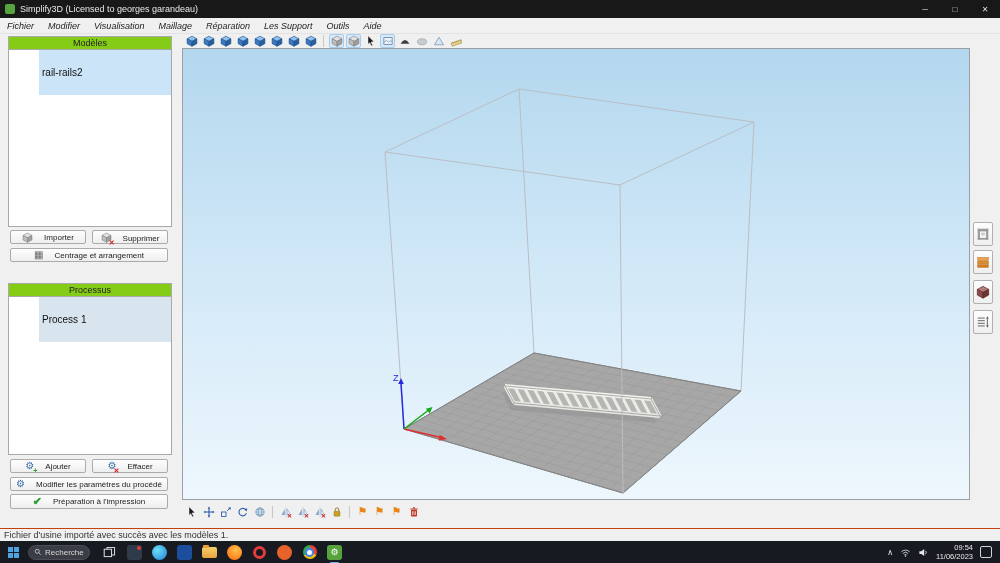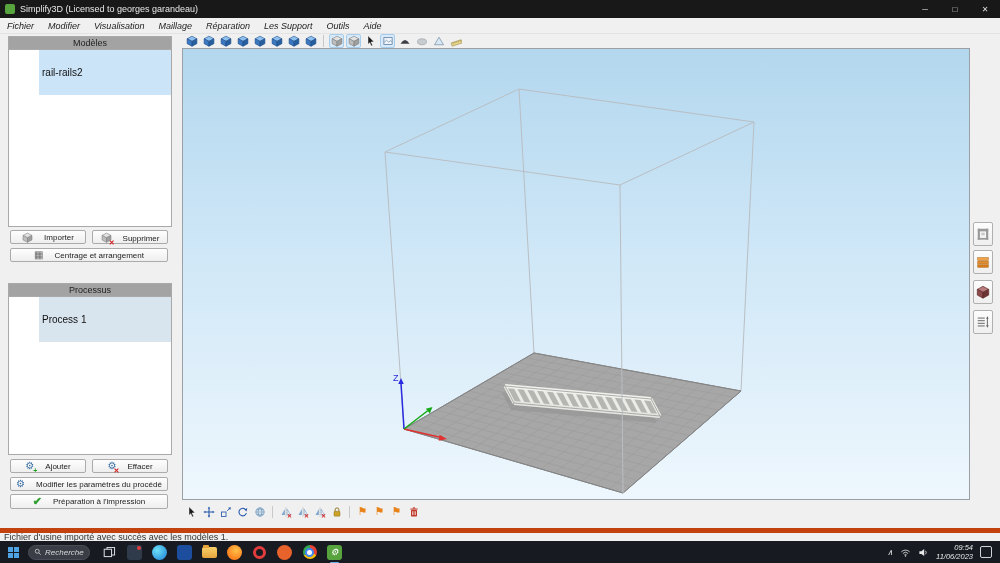--- a/index.html
+++ b/index.html
@@ -15,21 +15,21 @@
   
   .menubar { position:absolute; top:18px; left:0; width:1000px; height:16px; background:#f0f0f0; border-bottom:1px solid #e3e3e3; display:flex; align-items:center; font-size:9px; color:#1c1c1c; }
   .menu-item { padding:0 7px; height:16px; line-height:16px;font-style:italic; }
 
   
   .main { position:absolute; top:34px; left:0; width:1000px; height:494px; background:#f0f0f0; }
 
   .group { position:absolute; border:1px solid #a9a9a9; background:#f0f0f0; }
   #models-group  { left:8px; top:2px;   width:164px; height:191px; }
   #process-group { left:8px; top:249px; width:164px; height:172px; }
-  .group-title { height:12px; line-height:12px; text-align:center; font-size:9px; color:#222; background:#a3a3a3; }
+  .group-title { height:12px; line-height:12px; text-align:center; font-size:9px; color:#222; background:#84cc16; }
   .listbox { position:absolute; left:0; right:0; top:12px; bottom:0; background:#ffffff; border-top:1px solid #a9a9a9; overflow:hidden; }
   .list-item { font-size:10px; padding:17px 3px; color:#111; white-space:nowrap;margin-left:30px; }
   .sel-blue { background:#cce4f7; }
   .sel-gray { background:#d8e4ee; }
 
   .btn { position:absolute; display:flex; align-items:center; justify-content:center; gap:11px; font-size:8px; color:#222;
          background:linear-gradient(#fefefe,#eeeeee); border:1px solid #ababab; border-radius:2px; cursor:default; white-space:nowrap; }
   #btn-import  { left:10px; top:196px; width:76px;  height:14px; }
   #btn-delete  { left:92px; top:196px; width:76px;  height:14px;align-items:flex-end; }
   #btn-center  { left:10px; top:214px; width:158px; height:14px; }
@@ -62,25 +62,25 @@
               background:linear-gradient(#b3d7ee 0%, #cfe7f7 45%, #eef7fd 100%); }
   #viewport svg { display:block; }
 
   
   .rbtn { position:absolute; left:973px; width:20px; height:24px; border:1px solid #b0b0b0; border-radius:2px;
           background:linear-gradient(#fdfdfd,#efefef); display:flex; align-items:center; justify-content:center; }
   .rbtn svg { width:14px; height:14px; }
   #rbtn-machine { top:188px; } #rbtn-layers { top:216px; } #rbtn-models { top:246px; } #rbtn-list { top:276px; }
 
   
-  .statusbar { position:absolute; top:528px; left:0; width:1000px; height:13px; background:#f0f0f0; border-top:5px solid #c2410c;
+  .statusbar { position:absolute; top:528px; left:0; width:1000px; height:13px; background:#f0f0f0; border-top:1px solid #c2410c;
                font-size:9px; color:#333; display:flex; align-items:center; padding-left:4px; }
 
   
-  .taskbar { position:absolute; top:541px; left:0; width:1000px; height:22px; background:#171a21; display:flex; align-items:center; color:#fff;font-style:italic; }
+  .taskbar { position:absolute; top:541px; left:0; width:1000px; height:22px; background:#171a21; display:flex; align-items:center; color:#fff; }
   .start { width:26px; display:flex; justify-content:center; align-items:center; height:22px; }
   .winlogo { width:11px; height:11px; display:grid; grid-template-columns:1fr 1fr; grid-template-rows:1fr 1fr; gap:1px; }
   .winlogo span { background:#4fa3e3; }
   .searchbox { width:62px; height:15px; background:#3a3d46; border:1px solid #4a4d56; border-radius:8px; display:flex; align-items:center; gap:3px; padding:0 5px; font-size:8px; color:#d8d8d8; margin-left:2px; }
   .tb-icons { display:flex; gap:10px; margin-left:12px; align-items:center; }
   .tb-icon { width:15px; height:15px; border-radius:3px; position:relative; display:flex; align-items:center; justify-content:center; font-size:8px; }
   .tb-icon.active::after { content:""; position:absolute; bottom:-4px; left:3px; right:3px; height:2px; background:#6cb2e8; border-radius:1px; }
   .round { border-radius:50%; }
   .folder { width:15px; height:11px; background:linear-gradient(#f7d06b,#e8a33d); border-radius:2px; position:relative; }
   .folder::before { content:""; position:absolute; top:-2px; left:1px; width:6px; height:3px; background:#e8a33d; border-radius:1px 1px 0 0; }

